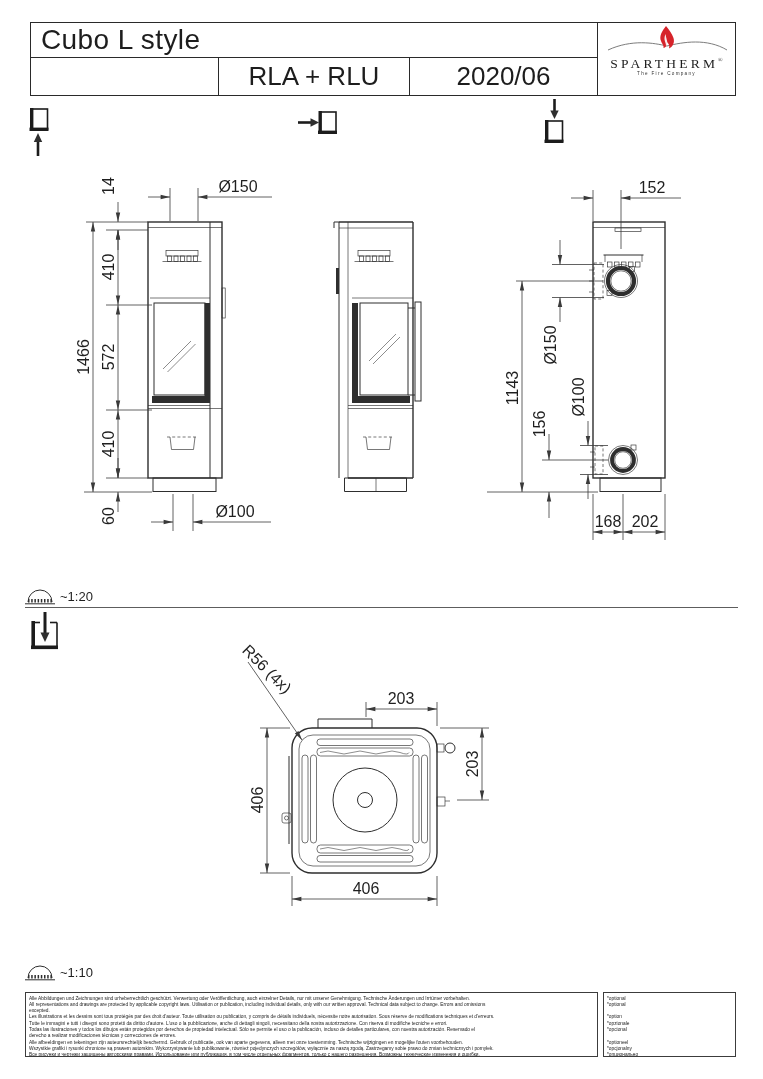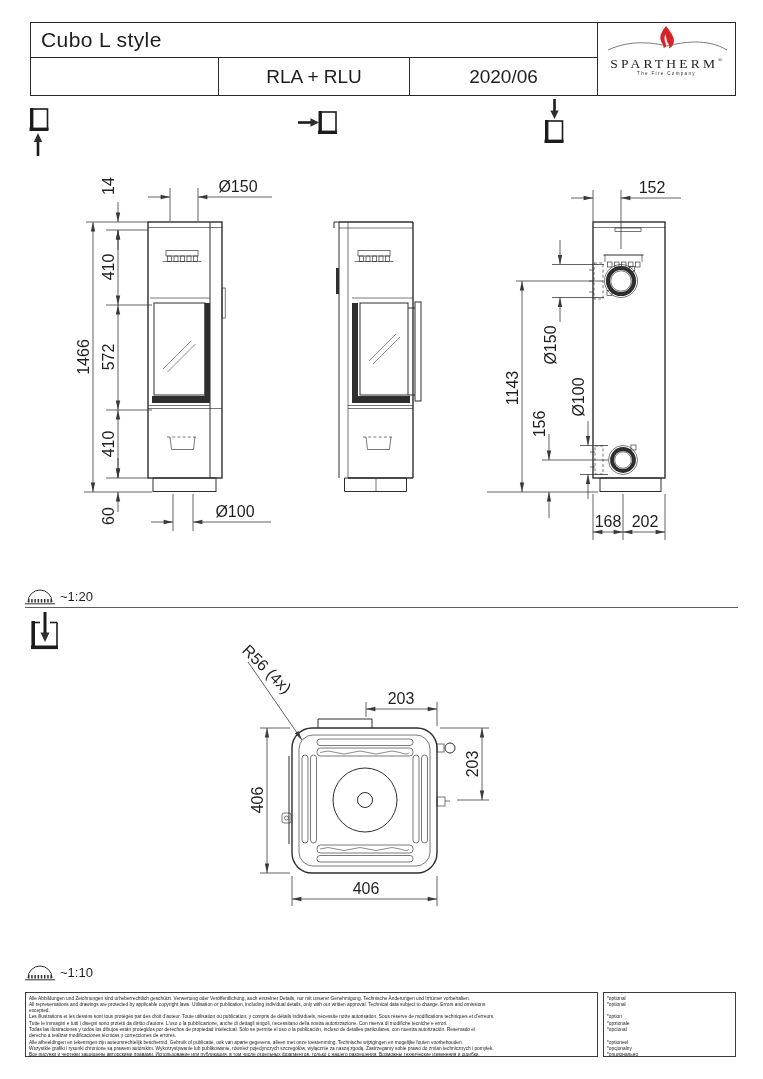--- a/index.html
+++ b/index.html
@@ -4,23 +4,23 @@
 <style>
   html,body{margin:0;padding:0;background:#fff;}
   #sheet{position:relative;width:763px;height:1079px;background:#fff;overflow:hidden;
          font-family:"Liberation Sans",sans-serif;color:#1d1d1d;}
 
   
   .tblock{position:absolute;left:30px;top:22px;width:706px;height:74px;
           border:1.7px solid #2a2a2a;display:flex;box-sizing:border-box;}
   .tleft{width:567px;border-right:1.7px solid #2a2a2a;display:flex;flex-direction:column;box-sizing:border-box;}
   .trow1{height:35px;border-bottom:1.7px solid #2a2a2a;display:flex;align-items:center;
-         padding-left:10px;font-size:21px;letter-spacing:.4px;box-sizing:border-box;}
+         padding-left:10px;font-size:28px;letter-spacing:.4px;box-sizing:border-box;}
   .trow2{flex:1;display:flex;}
-  .tcell{display:flex;align-items:center;justify-content:center;font-size:19px;box-sizing:border-box;}
+  .tcell{display:flex;align-items:center;justify-content:center;font-size:26px;box-sizing:border-box;}
   .tc1{width:188px;border-right:1.7px solid #2a2a2a;}
   .tc2{width:191px;border-right:1.7px solid #2a2a2a;}
   .tc3{flex:1;}
   .tlogo{flex:1;display:flex;flex-direction:column;align-items:center;justify-content:flex-start;padding-top:2px;}
   .brandrow{font-family:"Liberation Serif",serif;font-size:13.5px;letter-spacing:3.2px;
             color:#1c1c1c;line-height:13px;white-space:nowrap;}
   .reg{font-size:6px;vertical-align:super;letter-spacing:0;}
   .tagline{font-size:4.6px;letter-spacing:1.3px;color:#333;margin-top:1px;}
 
   

